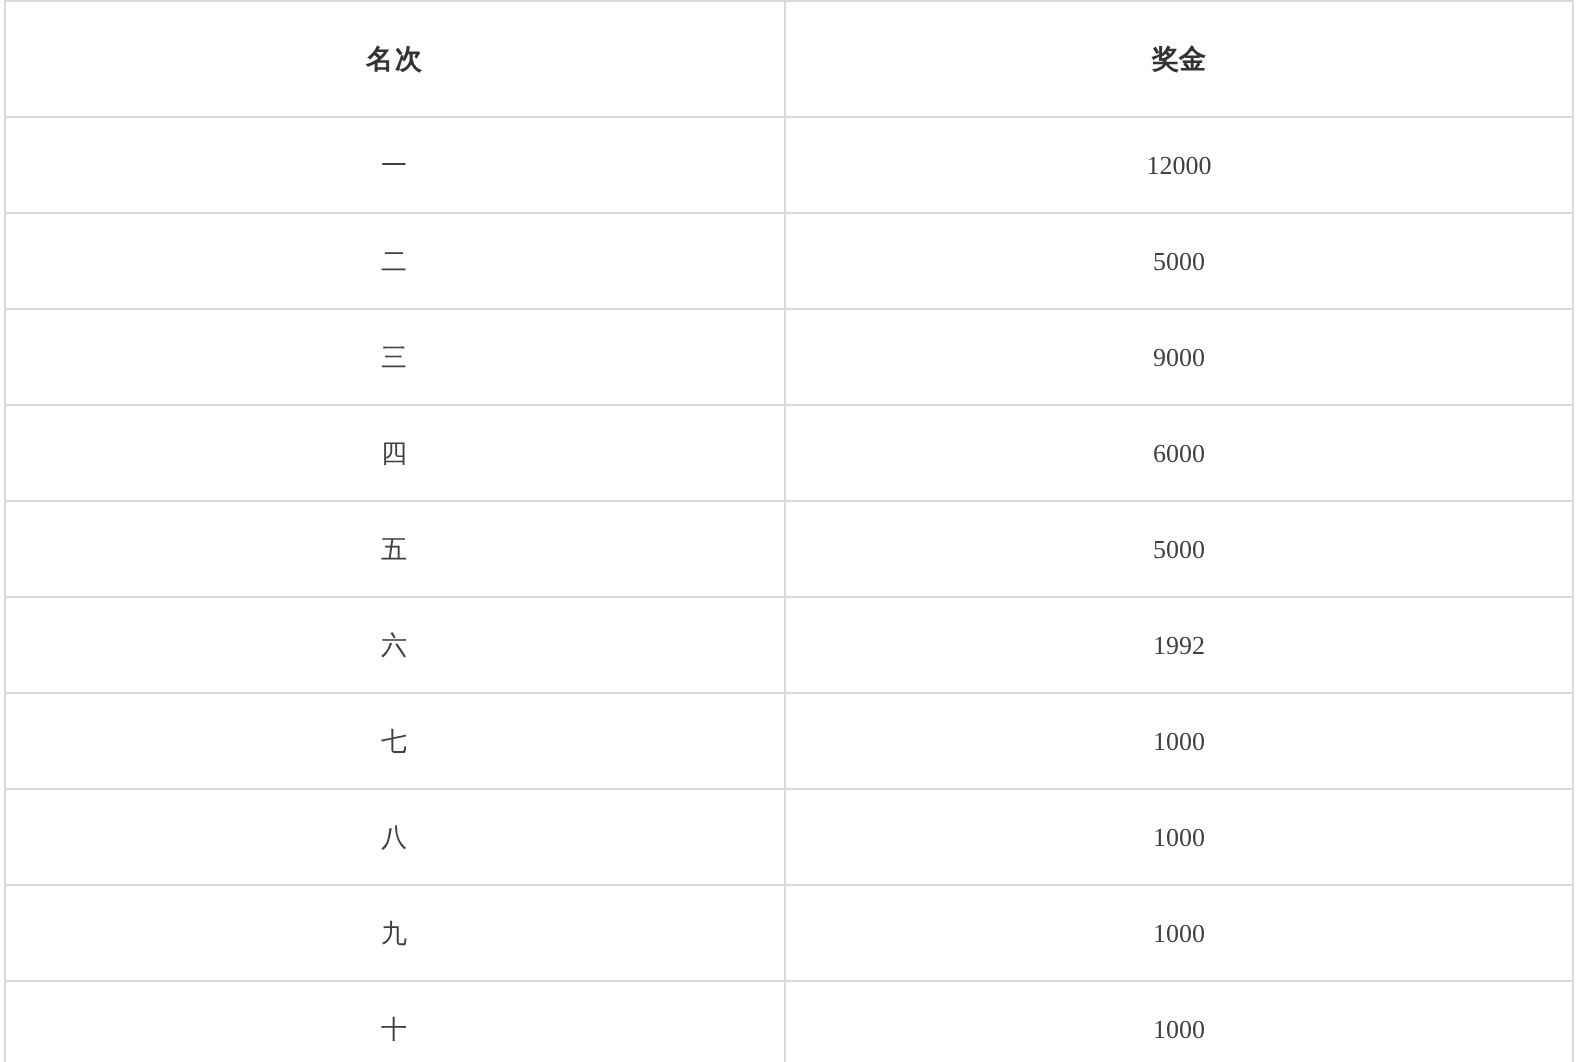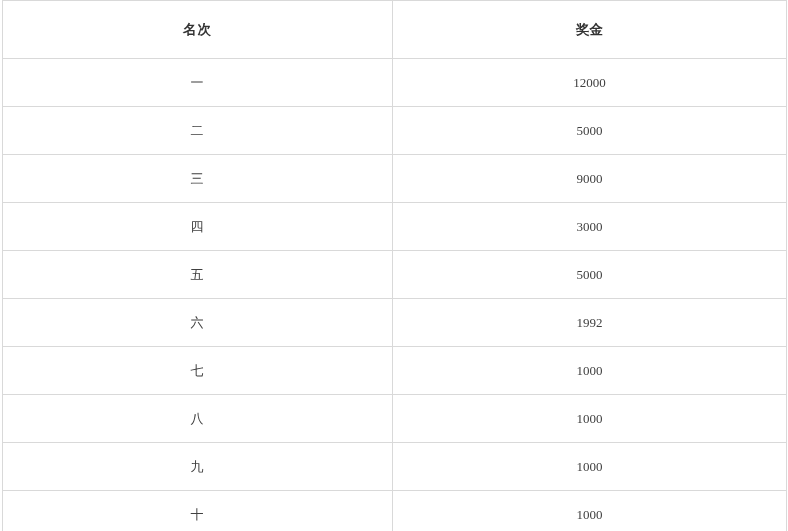--- a/index.html
+++ b/index.html
@@ -78,21 +78,21 @@
       <tr>
         <td class="cell-rank">二</td>
         <td class="cell-prize">5000</td>
       </tr>
       <tr>
         <td class="cell-rank">三</td>
         <td class="cell-prize">9000</td>
       </tr>
       <tr>
         <td class="cell-rank">四</td>
-        <td class="cell-prize">3000</td>
+        <td class="cell-prize">6000</td>
       </tr>
       <tr>
         <td class="cell-rank">五</td>
         <td class="cell-prize">5000</td>
       </tr>
       <tr>
         <td class="cell-rank">六</td>
         <td class="cell-prize">1992</td>
       </tr>
       <tr>

